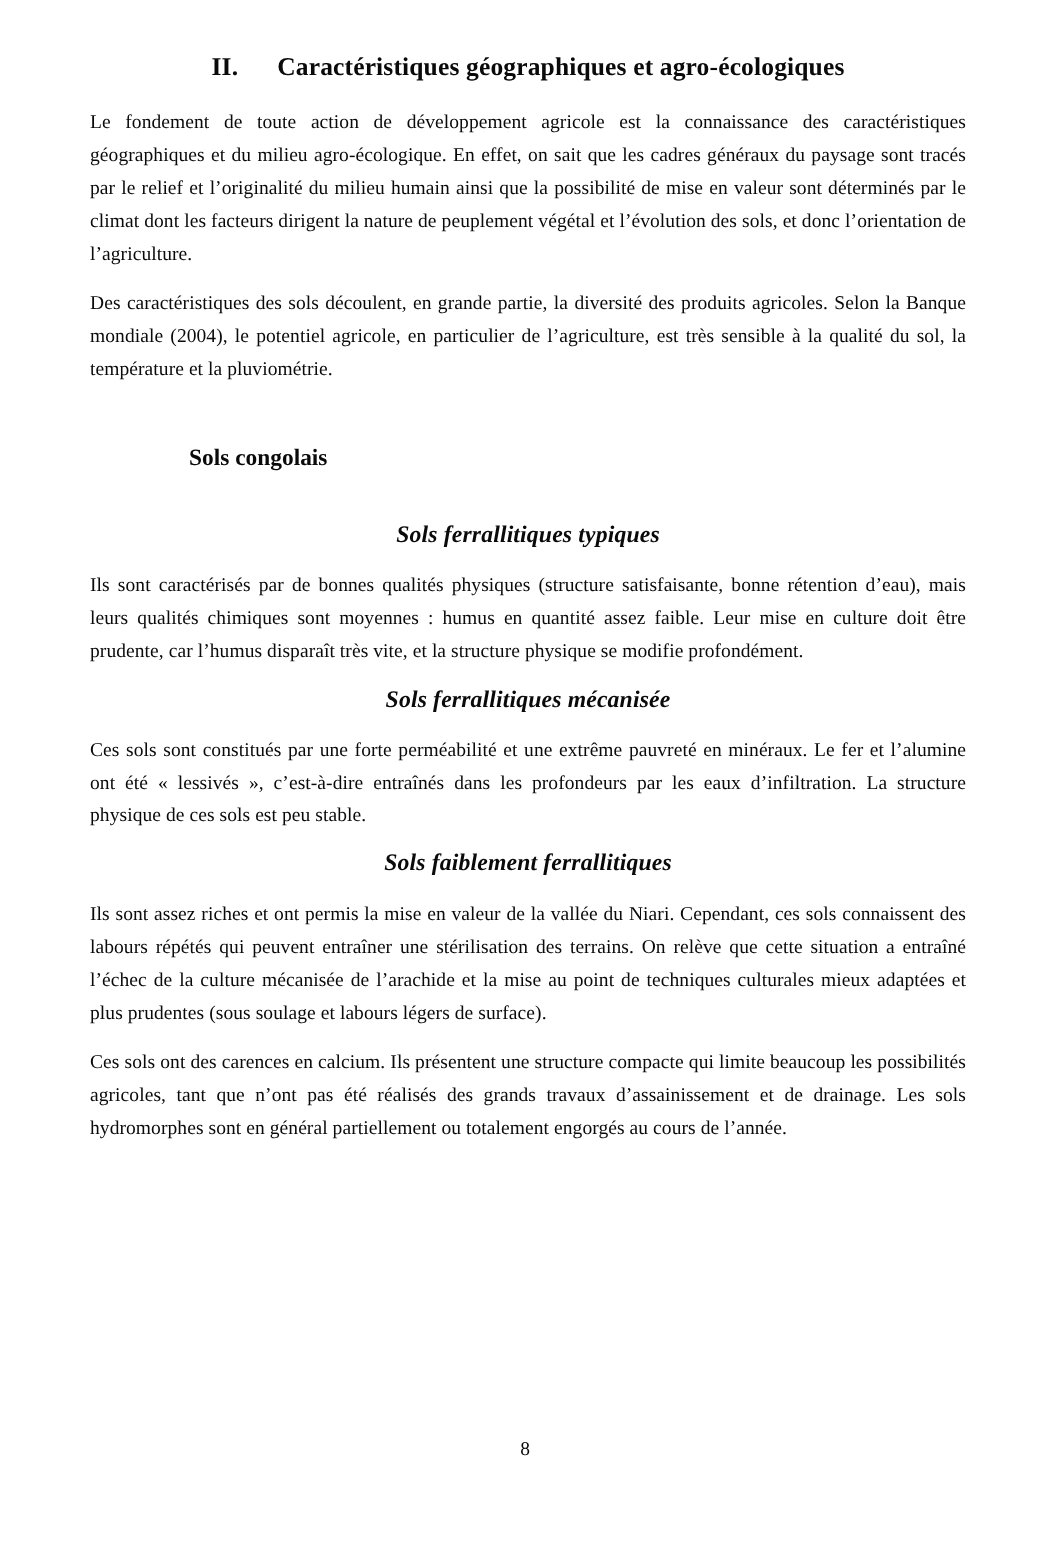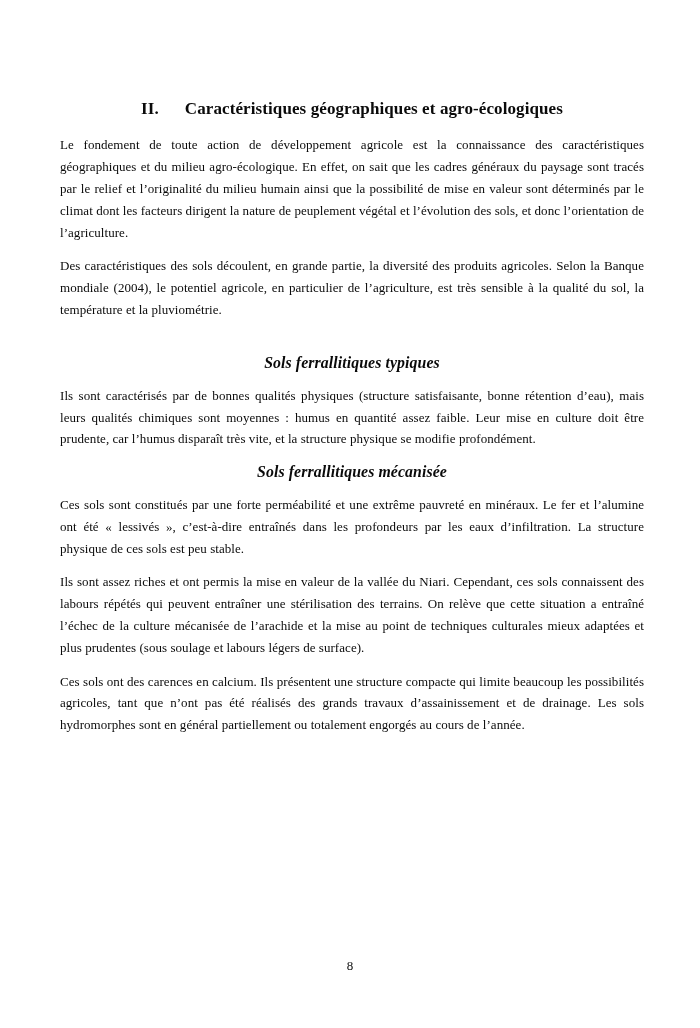--- a/index.html
+++ b/index.html
@@ -18,21 +18,21 @@
     box-sizing: border-box;
   }
   .content {
     position: absolute;
     top: 0;
     left: 60px;
     width: 584px;
   }
   .section-heading {
     margin: 0;
-    padding-top: 99px;
+    padding-top: 35px;
     font-size: 17px;
     font-weight: 700;
     line-height: 1.2;
     text-align: center;
     letter-spacing: 0.1px;
   }
   .section-heading .numeral {
     display: inline-block;
     margin-right: 26px;
   }
@@ -82,27 +82,29 @@
   <div class="content">
 
     <h1 class="section-heading">
       <span class="numeral">II.</span><span>Caractéristiques géographiques et agro-écologiques</span>
     </h1>
 
     <p class="body first">Le fondement de toute action de développement agricole est la connaissance des caractéristiques géographiques et du milieu agro-écologique. En effet, on sait que les cadres généraux du paysage sont tracés par le relief et l’originalité du milieu humain ainsi que la possibilité de mise en valeur sont déterminés par le climat dont les facteurs dirigent la nature de peuplement végétal et l’évolution des sols, et donc l’orientation de l’agriculture.</p>
 
     <p class="body">Des caractéristiques des sols découlent, en grande partie, la diversité des produits agricoles. Selon la Banque mondiale (2004), le potentiel agricole, en particulier de l’agriculture, est très sensible à la qualité du sol, la température et la pluviométrie.</p>
 
+    <h2 class="subheading">Sols congolais</h2>
 
     <h3 class="soil-title first-soil">Sols ferrallitiques typiques</h3>
     <p class="body">Ils sont caractérisés par de bonnes qualités physiques (structure satisfaisante, bonne rétention d’eau), mais leurs qualités chimiques sont moyennes : humus en quantité assez faible. Leur mise en culture doit être prudente, car l’humus disparaît très vite, et la structure physique se modifie profondément.</p>
 
     <h3 class="soil-title">Sols ferrallitiques mécanisée</h3>
     <p class="body">Ces sols sont constitués par une forte perméabilité et une extrême pauvreté en minéraux. Le fer et l’alumine ont été « lessivés », c’est-à-dire entraînés dans les profondeurs par les eaux d’infiltration. La structure physique de ces sols est peu stable.</p>
 
+    <h3 class="soil-title">Sols faiblement ferrallitiques</h3>
     <p class="body">Ils sont assez riches et ont permis la mise en valeur de la vallée du Niari. Cependant, ces sols connaissent des labours répétés qui peuvent entraîner une stérilisation des terrains. On relève que cette situation a entraîné l’échec de la culture mécanisée de l’arachide et la mise au point de techniques culturales mieux adaptées et plus prudentes (sous soulage et labours légers de surface).</p>
 
     <p class="body">Ces sols ont des carences en calcium. Ils présentent une structure compacte qui limite beaucoup les possibilités agricoles, tant que n’ont pas été réalisés des grands travaux d’assainissement et de drainage. Les sols hydromorphes sont en général partiellement ou totalement engorgés au cours de l’année.</p>
 
   </div>
 
   <div class="page-number">8</div>
 </div>
 
 </body></html>

